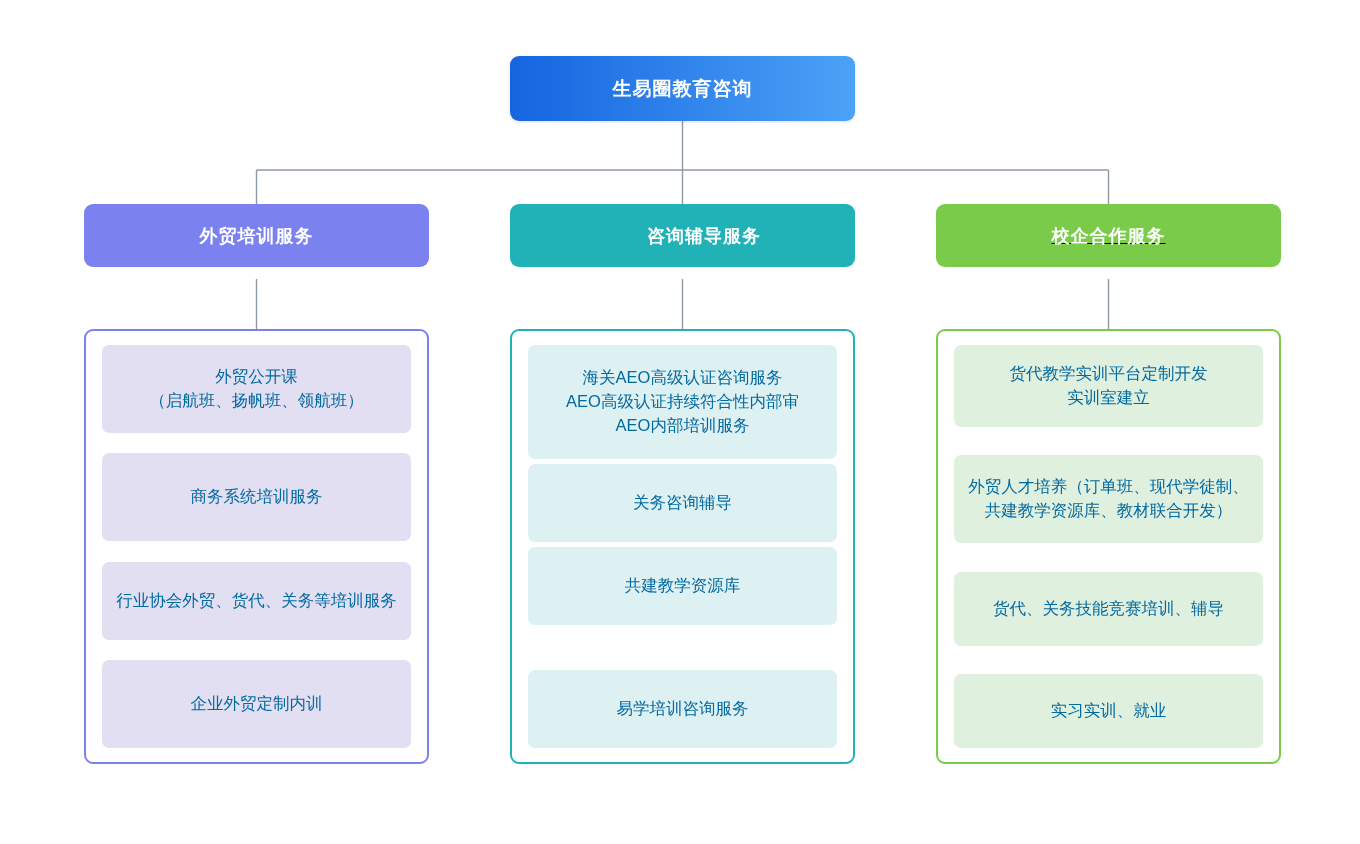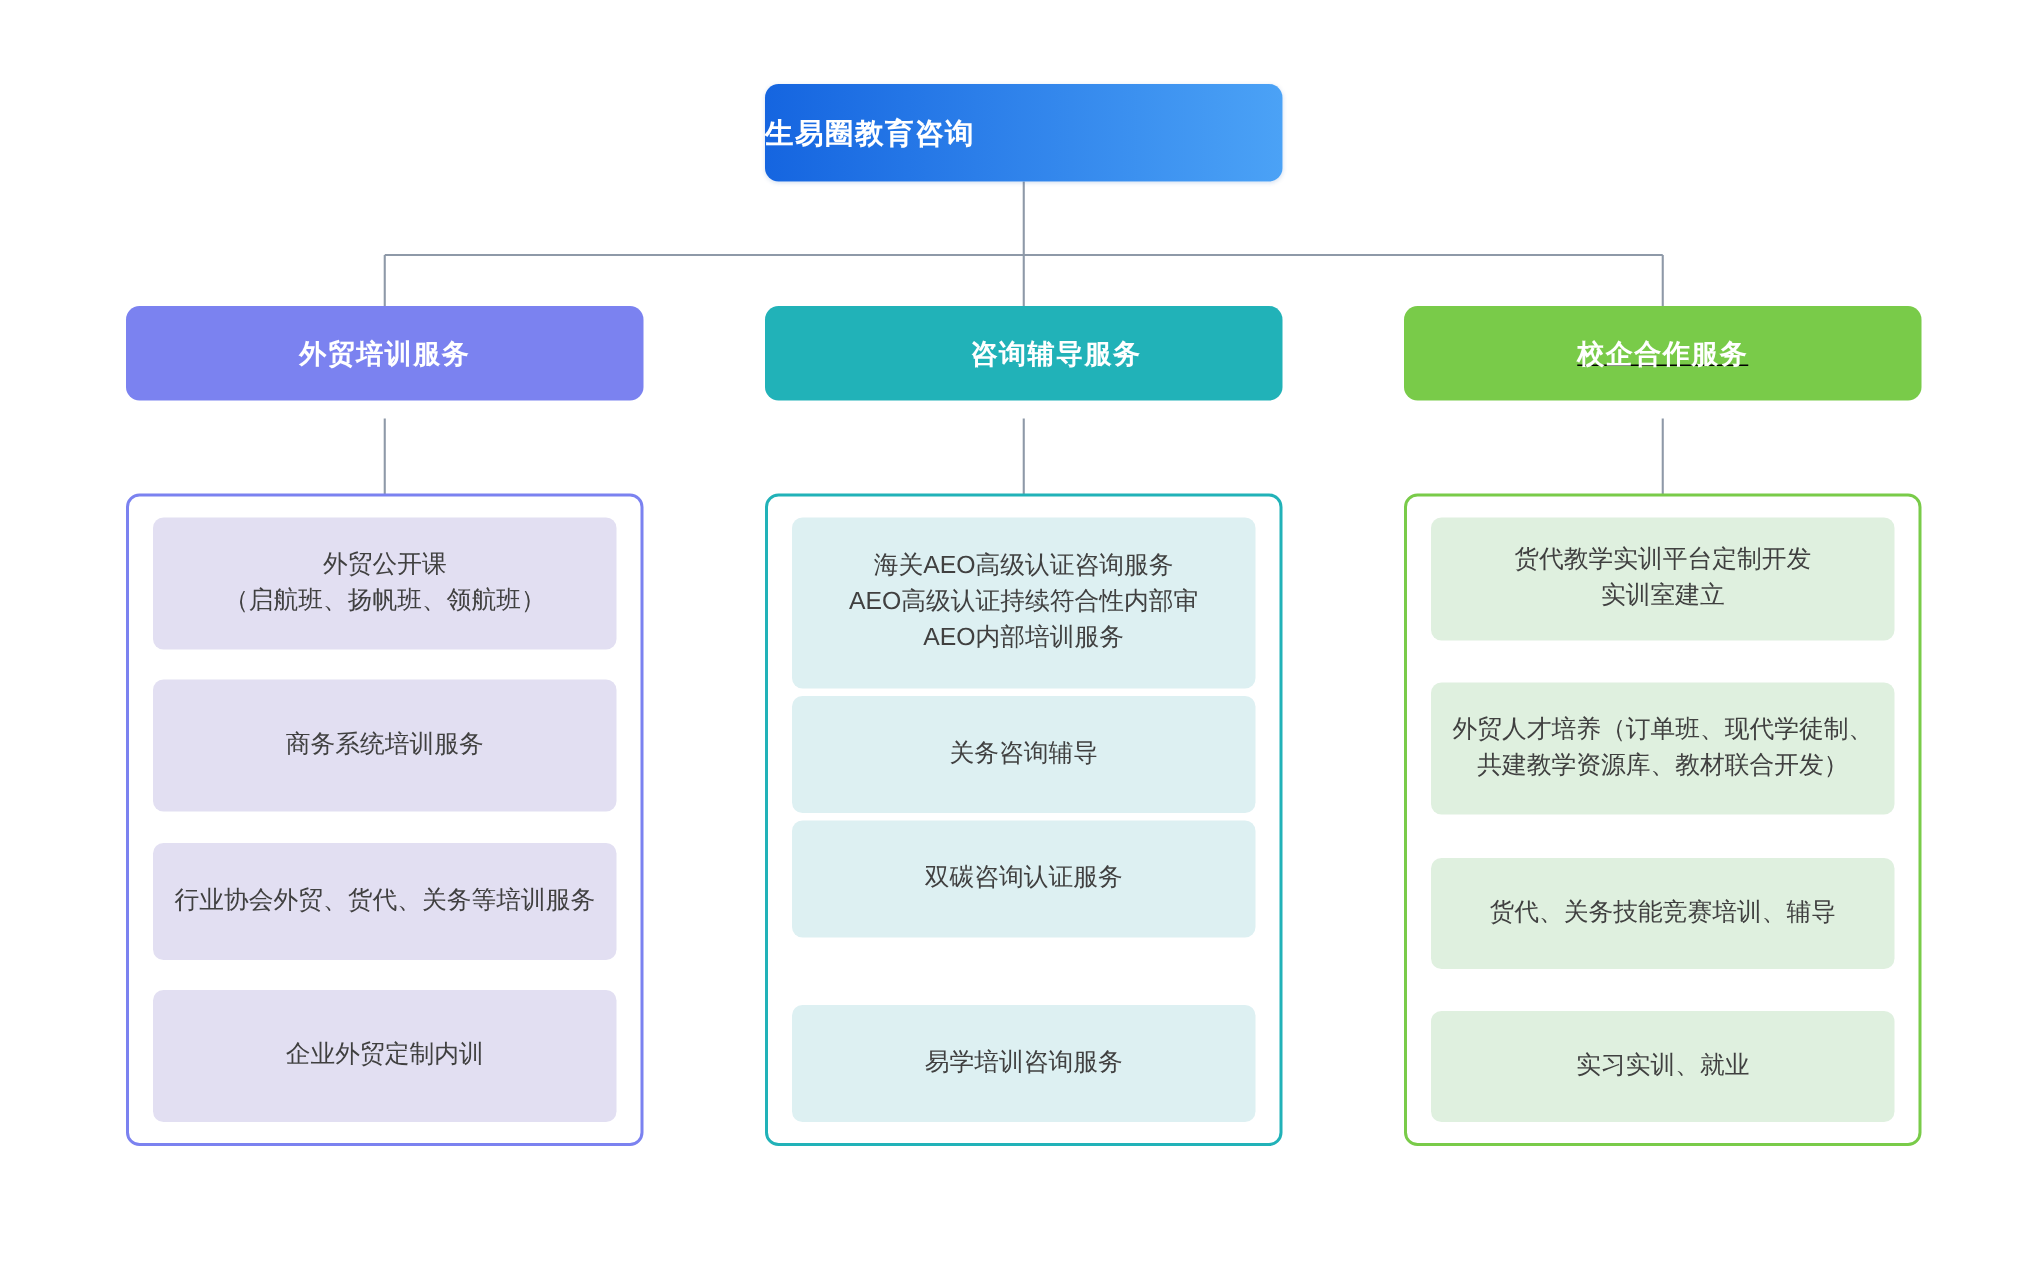--- a/index.html
+++ b/index.html
@@ -29,20 +29,21 @@
   
   #root-node {
     position: absolute;
     left: 510px;
     top: 56px;
     width: 345px;
     height: 65px;
     border-radius: 9px;
     display: flex;
     align-items: center;
+    justify-content: center;
     box-shadow: 0 1px 3px rgba(30,90,180,0.18);
   }
   #root-node .node-title {
     color: #ffffff;
     font-size: 19px;
     font-weight: bold;
     letter-spacing: 1px;
   }
 
   
@@ -85,21 +86,21 @@
     justify-content: space-between;
   }
 
   .item-chip {
     border-radius: 7px;
     display: flex;
     align-items: center;
     justify-content: center;
     text-align: center;
     padding: 10px 14px;
-    color: #404040;
+    color: #0369a1;
     font-size: 16.5px;
     line-height: 1.45;
     white-space: pre-line;
   }
 
   
   #column-0 .branch-header { background: #7b82f0; }
   #column-0 .items-container { border-color: #7b82f0; }
   #column-0 .item-chip { background: #e2dff2; }
 
@@ -169,21 +170,21 @@
 
   <div class="column" id="column-1">
     <div class="branch-header" style="background: rgb(33, 178, 184);">
       <span class="branch-title">咨询辅导服务</span>
     </div>
     <div class="items-container" style="border-color: rgb(33, 178, 184);">
       <div class="item-chip" style="background: rgb(221, 240, 242);">海关AEO高级认证咨询服务
 AEO高级认证持续符合性内部审
 AEO内部培训服务</div>
       <div class="item-chip" style="background: rgb(221, 240, 242);">关务咨询辅导</div>
-      <div class="item-chip" style="background: rgb(221, 240, 242);">双碳咨询认证服务</div>
+      <div class="item-chip" style="background: rgb(221, 240, 242);">共建教学资源库</div>
       <div class="item-chip" style="background: rgb(221, 240, 242); margin-top: 40px;">易学培训咨询服务</div>
     </div>
   </div>
 
   <div class="column" id="column-2">
     <div class="branch-header" style="background: rgb(121, 203, 73);">
       <span class="branch-title">校企合作服务</span>
     </div>
     <div class="items-container" style="border-color: rgb(121, 203, 73);">
       <div class="item-chip" style="background: rgb(223, 240, 223);">货代教学实训平台定制开发

